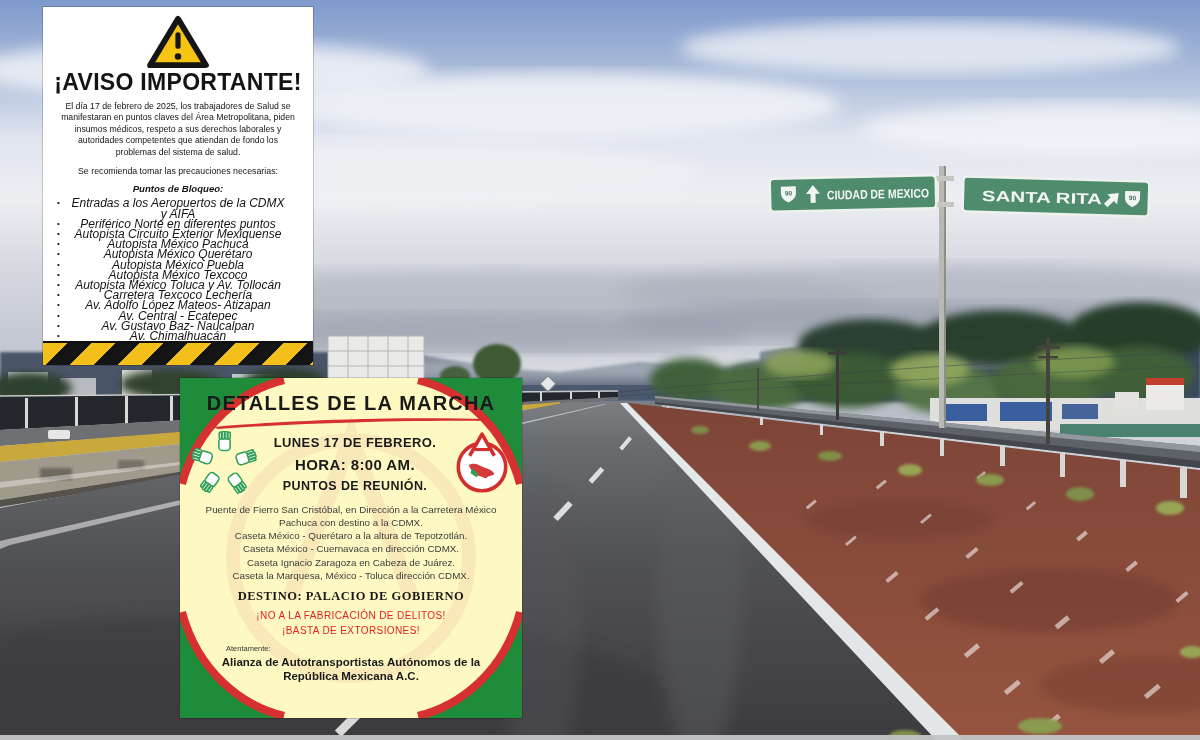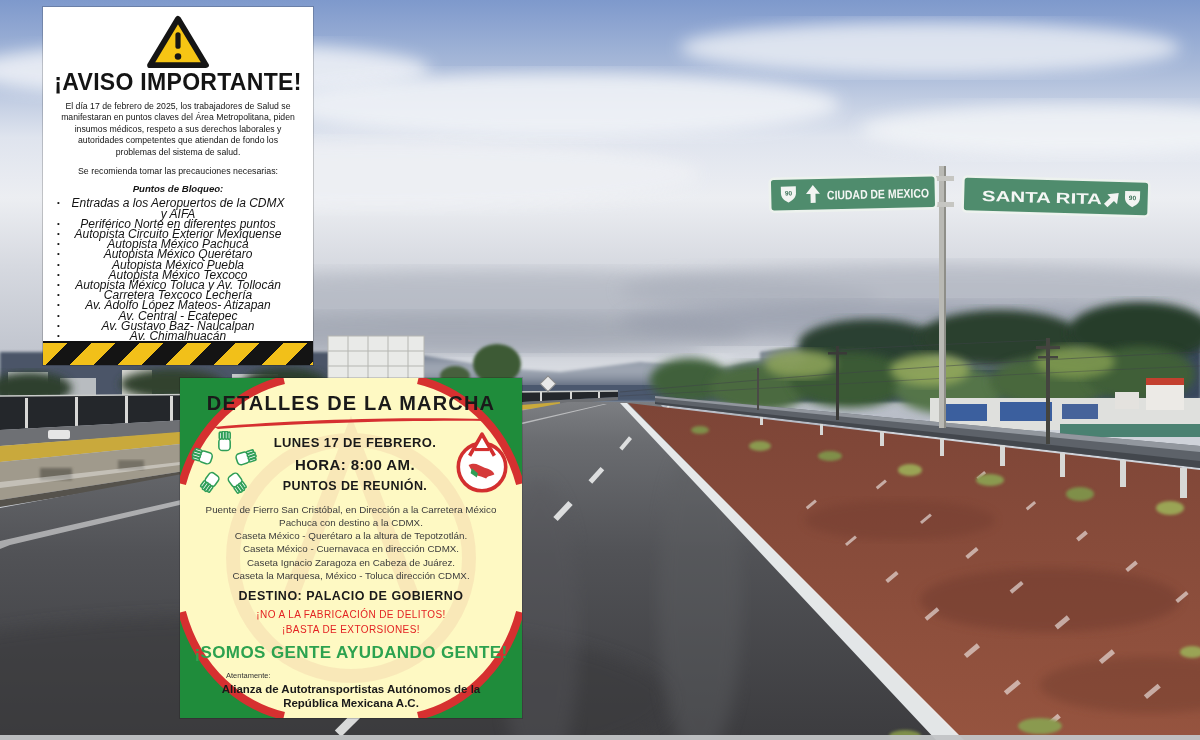--- a/index.html
+++ b/index.html
@@ -33,21 +33,21 @@
   .marcha-content{position:absolute;inset:0;display:flex;flex-direction:column;
       align-items:center;text-align:center;}
   .marcha-title{font-size:20px;font-weight:bold;letter-spacing:1.2px;margin-top:15px;line-height:1;}
   .marcha-swoosh{width:290px;height:13px;margin-top:3px;}
   .marcha-row{display:flex;align-items:center;justify-content:center;gap:8px;margin-top:2px;width:330px;}
   .marcha-when{display:flex;flex-direction:column;gap:6px;width:172px;}
   .m-line1{font-size:13px;font-weight:bold;letter-spacing:.4px;}
   .m-line2{font-size:15px;font-weight:bold;letter-spacing:.4px;}
   .m-line3{font-size:12.5px;font-weight:bold;letter-spacing:.4px;}
   .marcha-meet{font-size:9.8px;line-height:1.34;color:#3c3c3c;width:324px;margin-top:6px;}
-  .marcha-dest{font-size:12.5px;font-weight:bold;letter-spacing:.5px;margin-top:7px;}
+  .marcha-dest{font-size:12.5px;font-weight:bold;letter-spacing:.5px;margin-top:7px;font-family:Liberation Serif, serif;}
   .marcha-red{font-size:10px;font-weight:normal;letter-spacing:.4px;color:#e32222;margin-top:6px;}
   .marcha-red2{margin-top:4px;}
   .marcha-green{font-size:17px;font-weight:bold;letter-spacing:.4px;color:#2da24f;margin-top:8px;}
   .marcha-att{font-size:7.5px;color:#333;margin-top:8px;align-self:flex-start;margin-left:46px;}
   .marcha-org{font-size:11.5px;font-weight:bold;width:300px;line-height:1.25;margin-top:2px;}
 </style>
 </head>
 <body>
 
 <div class="stage">
@@ -388,19 +388,18 @@
         <div>Puente de Fierro San Cristóbal, en Dirección a la Carretera México Pachuca con destino a la CDMX.</div>
         <div>Caseta México - Querétaro a la altura de Tepotzotlán.</div>
         <div>Caseta México - Cuernavaca en dirección CDMX.</div>
         <div>Caseta Ignacio Zaragoza en Cabeza de Juárez.</div>
         <div>Caseta la Marquesa, México - Toluca dirección CDMX.</div>
       </div>
 
       <div class="marcha-dest">DESTINO: PALACIO DE GOBIERNO</div>
       <div class="marcha-red">¡NO A LA FABRICACIÓN DE DELITOS!</div>
       <div class="marcha-red marcha-red2">¡BASTA DE EXTORSIONES!</div>
-      <div class="marcha-green">¡SOMOS GENTE AYUDANDO GENTE!</div>
       <div class="marcha-att">Atentamente:</div>
       <div class="marcha-org">Alianza de Autotransportistas Autónomos de la República Mexicana A.C.</div>
     </div>
   </div>
 
 </div>
 
 </body></html>

